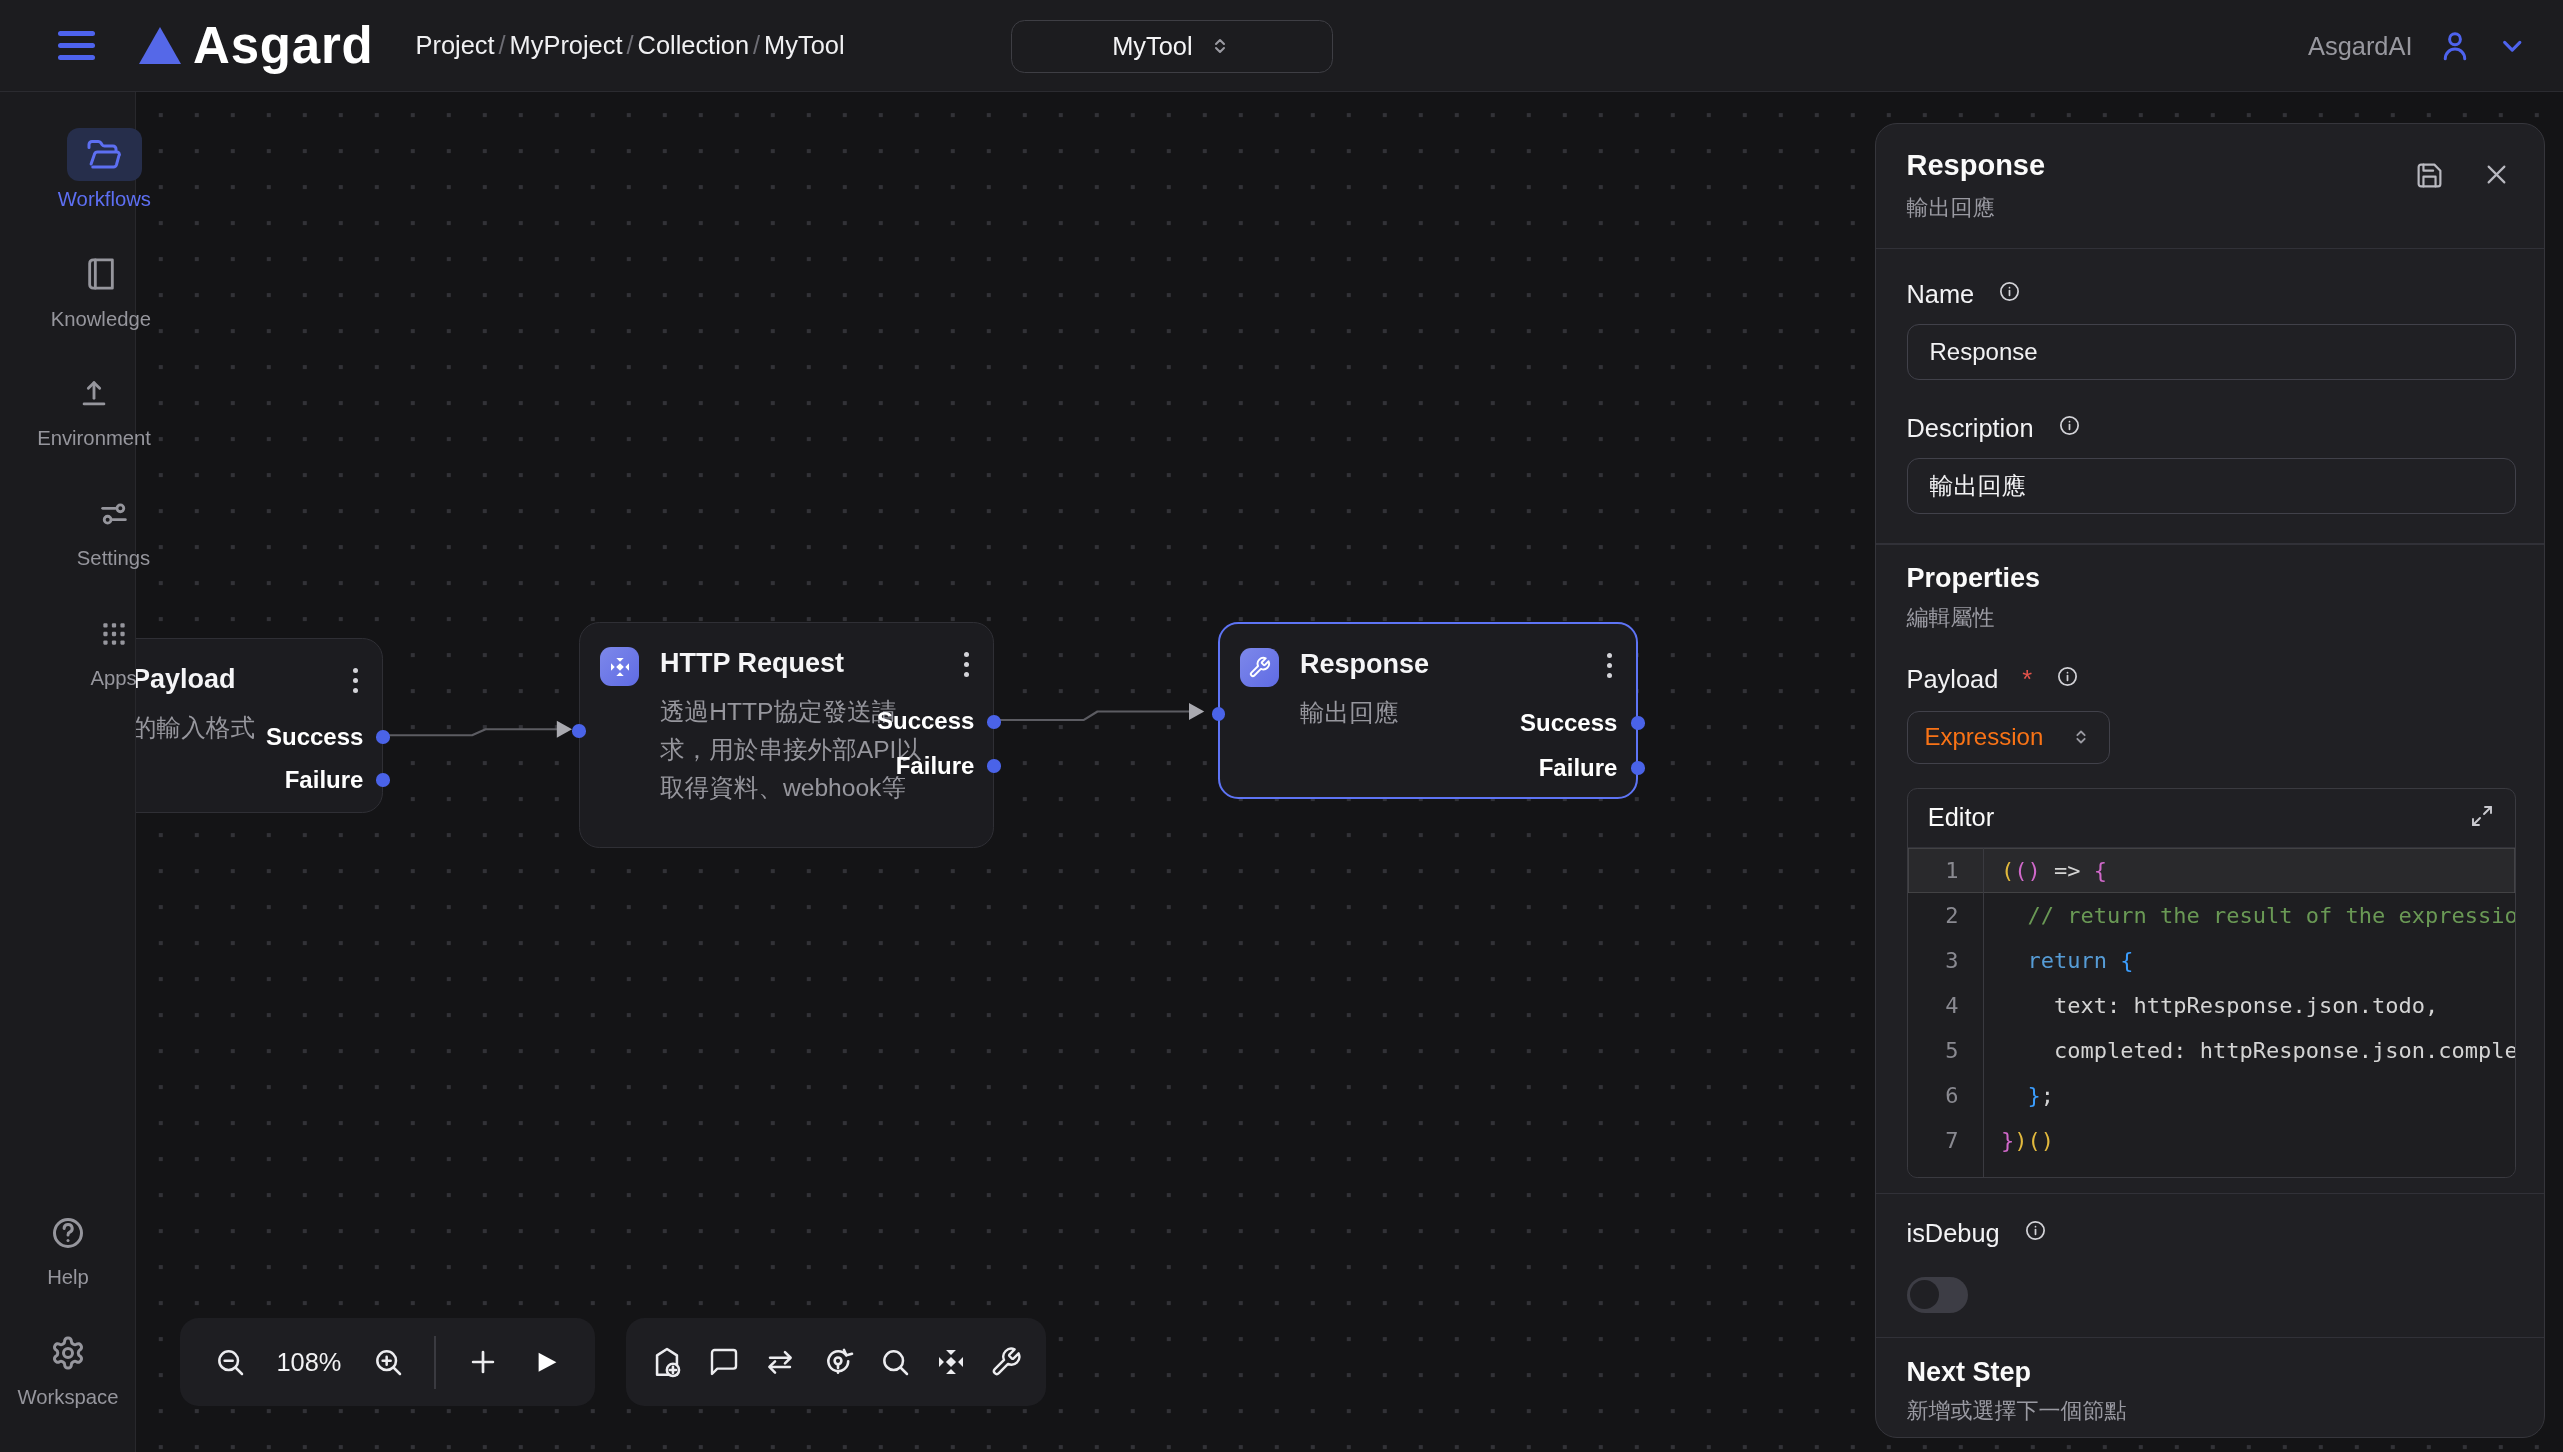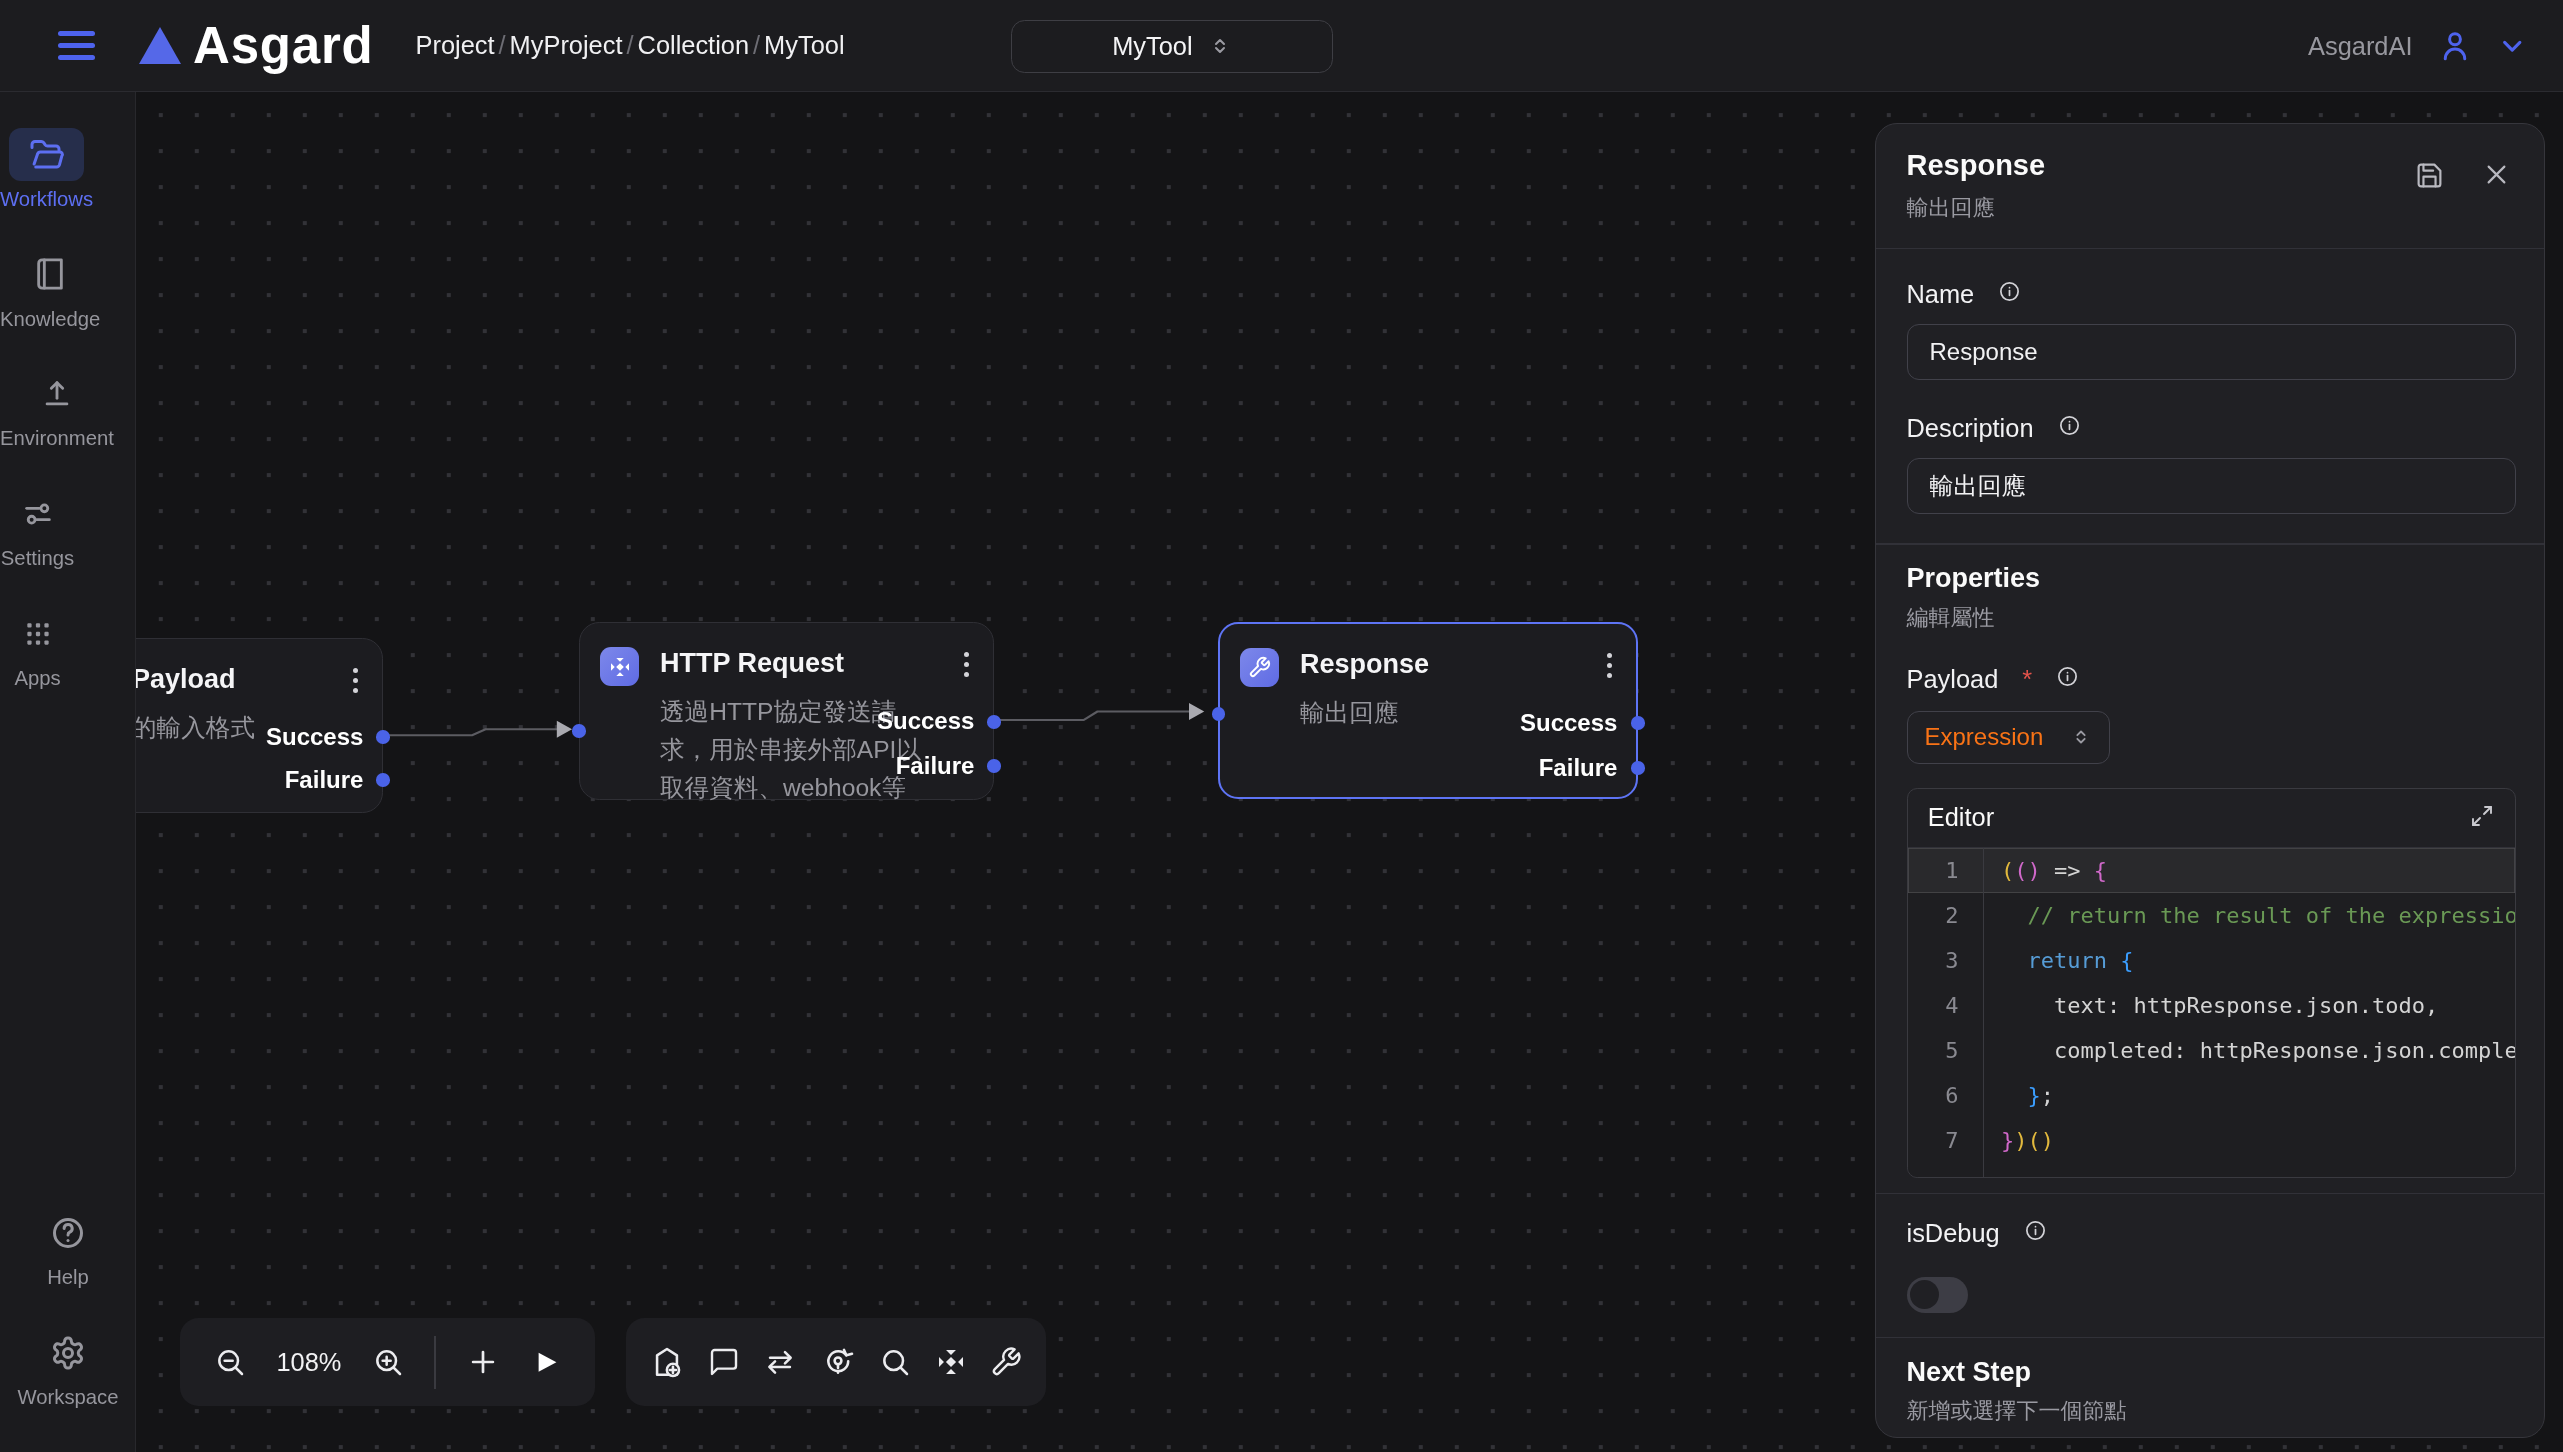--- a/index.html
+++ b/index.html
@@ -20,21 +20,21 @@
   .tool-select { position:absolute; left:1011px; top:19.5px; width:322px; height:53px;
     border:1.3px solid #3e3e44; border-radius:13.6px; display:flex; align-items:center; justify-content:center;
     gap:15.3px; font-size:25.4px; color:#f5f5f7; cursor:pointer; }
   .nav-right { position:absolute; right:36px; top:0; height:92px; display:flex; align-items:center; gap:24px; }
   .nav-user-label { font-size:25.4px; color:#98989f; }
   .icon-svg { display:block; }
 
   
   .sidebar { position:absolute; left:0; top:92px; width:136px; height:1361px;
     background:#1b1b1e; border-right:0.8px solid #28282c; z-index:9; }
-  .side-group-top { position:absolute; top:36px; left:0; width:151px; display:flex; flex-direction:column; align-items:flex-start; }
+  .side-group-top { position:absolute; top:36px; left:0; width:151px; display:flex; flex-direction:column; align-items:flex-end; }
   .side-group-bottom { position:absolute; bottom:44px; left:0; width:136px; display:flex; flex-direction:column; align-items:center; }
   .side-item { display:flex; flex-direction:column; align-items:center; margin-bottom:37px; cursor:pointer; }
   .side-iconbox { width:75px; height:53px; border-radius:12px; display:flex; align-items:center; justify-content:center; color:#96969d; }
   .side-item.active .side-iconbox { background:#262e4b; color:#5d6ff2; }
   .side-label { margin-top:6.8px; font-size:20.3px; color:#96969d; }
   .side-item.active .side-label { color:#5d6ff2; }
 
   
   .canvas { position:absolute; left:136px; top:92px; width:2428px; height:1361px; overflow:hidden;
     background:#141416;
@@ -240,21 +240,21 @@
         <i></i>
         <i></i>
         <i></i>
       </div>
     <div class="port-label" style="top:86px;">Success</div>
     <div class="port-label" style="top:129px;">Failure</div>
     <div class="port" style="right:-7.6px; top:91px;"></div>
     <div class="port" style="right:-7.6px; top:134px;"></div>
   </div>
 
-  <div class="node" style="left:443px; top:530px; width:415px; height:178px;">
+  <div class="node" style="left:443px; top:530px; width:415px; height:226px;">
     <div class="node-icon">
       <svg width="24" height="24" viewBox="0 0 24 24" fill="#fff">
           <path d="M12 8.2 15.8 12 12 15.8 8.2 12Z"></path>
           <path d="M8.3 3h7.4L12 6.7Z"></path>
           <path d="M8.3 21h7.4L12 17.3Z"></path>
           <path d="M3 8.3v7.4L6.7 12Z"></path>
           <path d="M21 8.3v7.4L17.3 12Z"></path>
         </svg>
     </div>
     <div class="node-title">HTTP Request</div>

